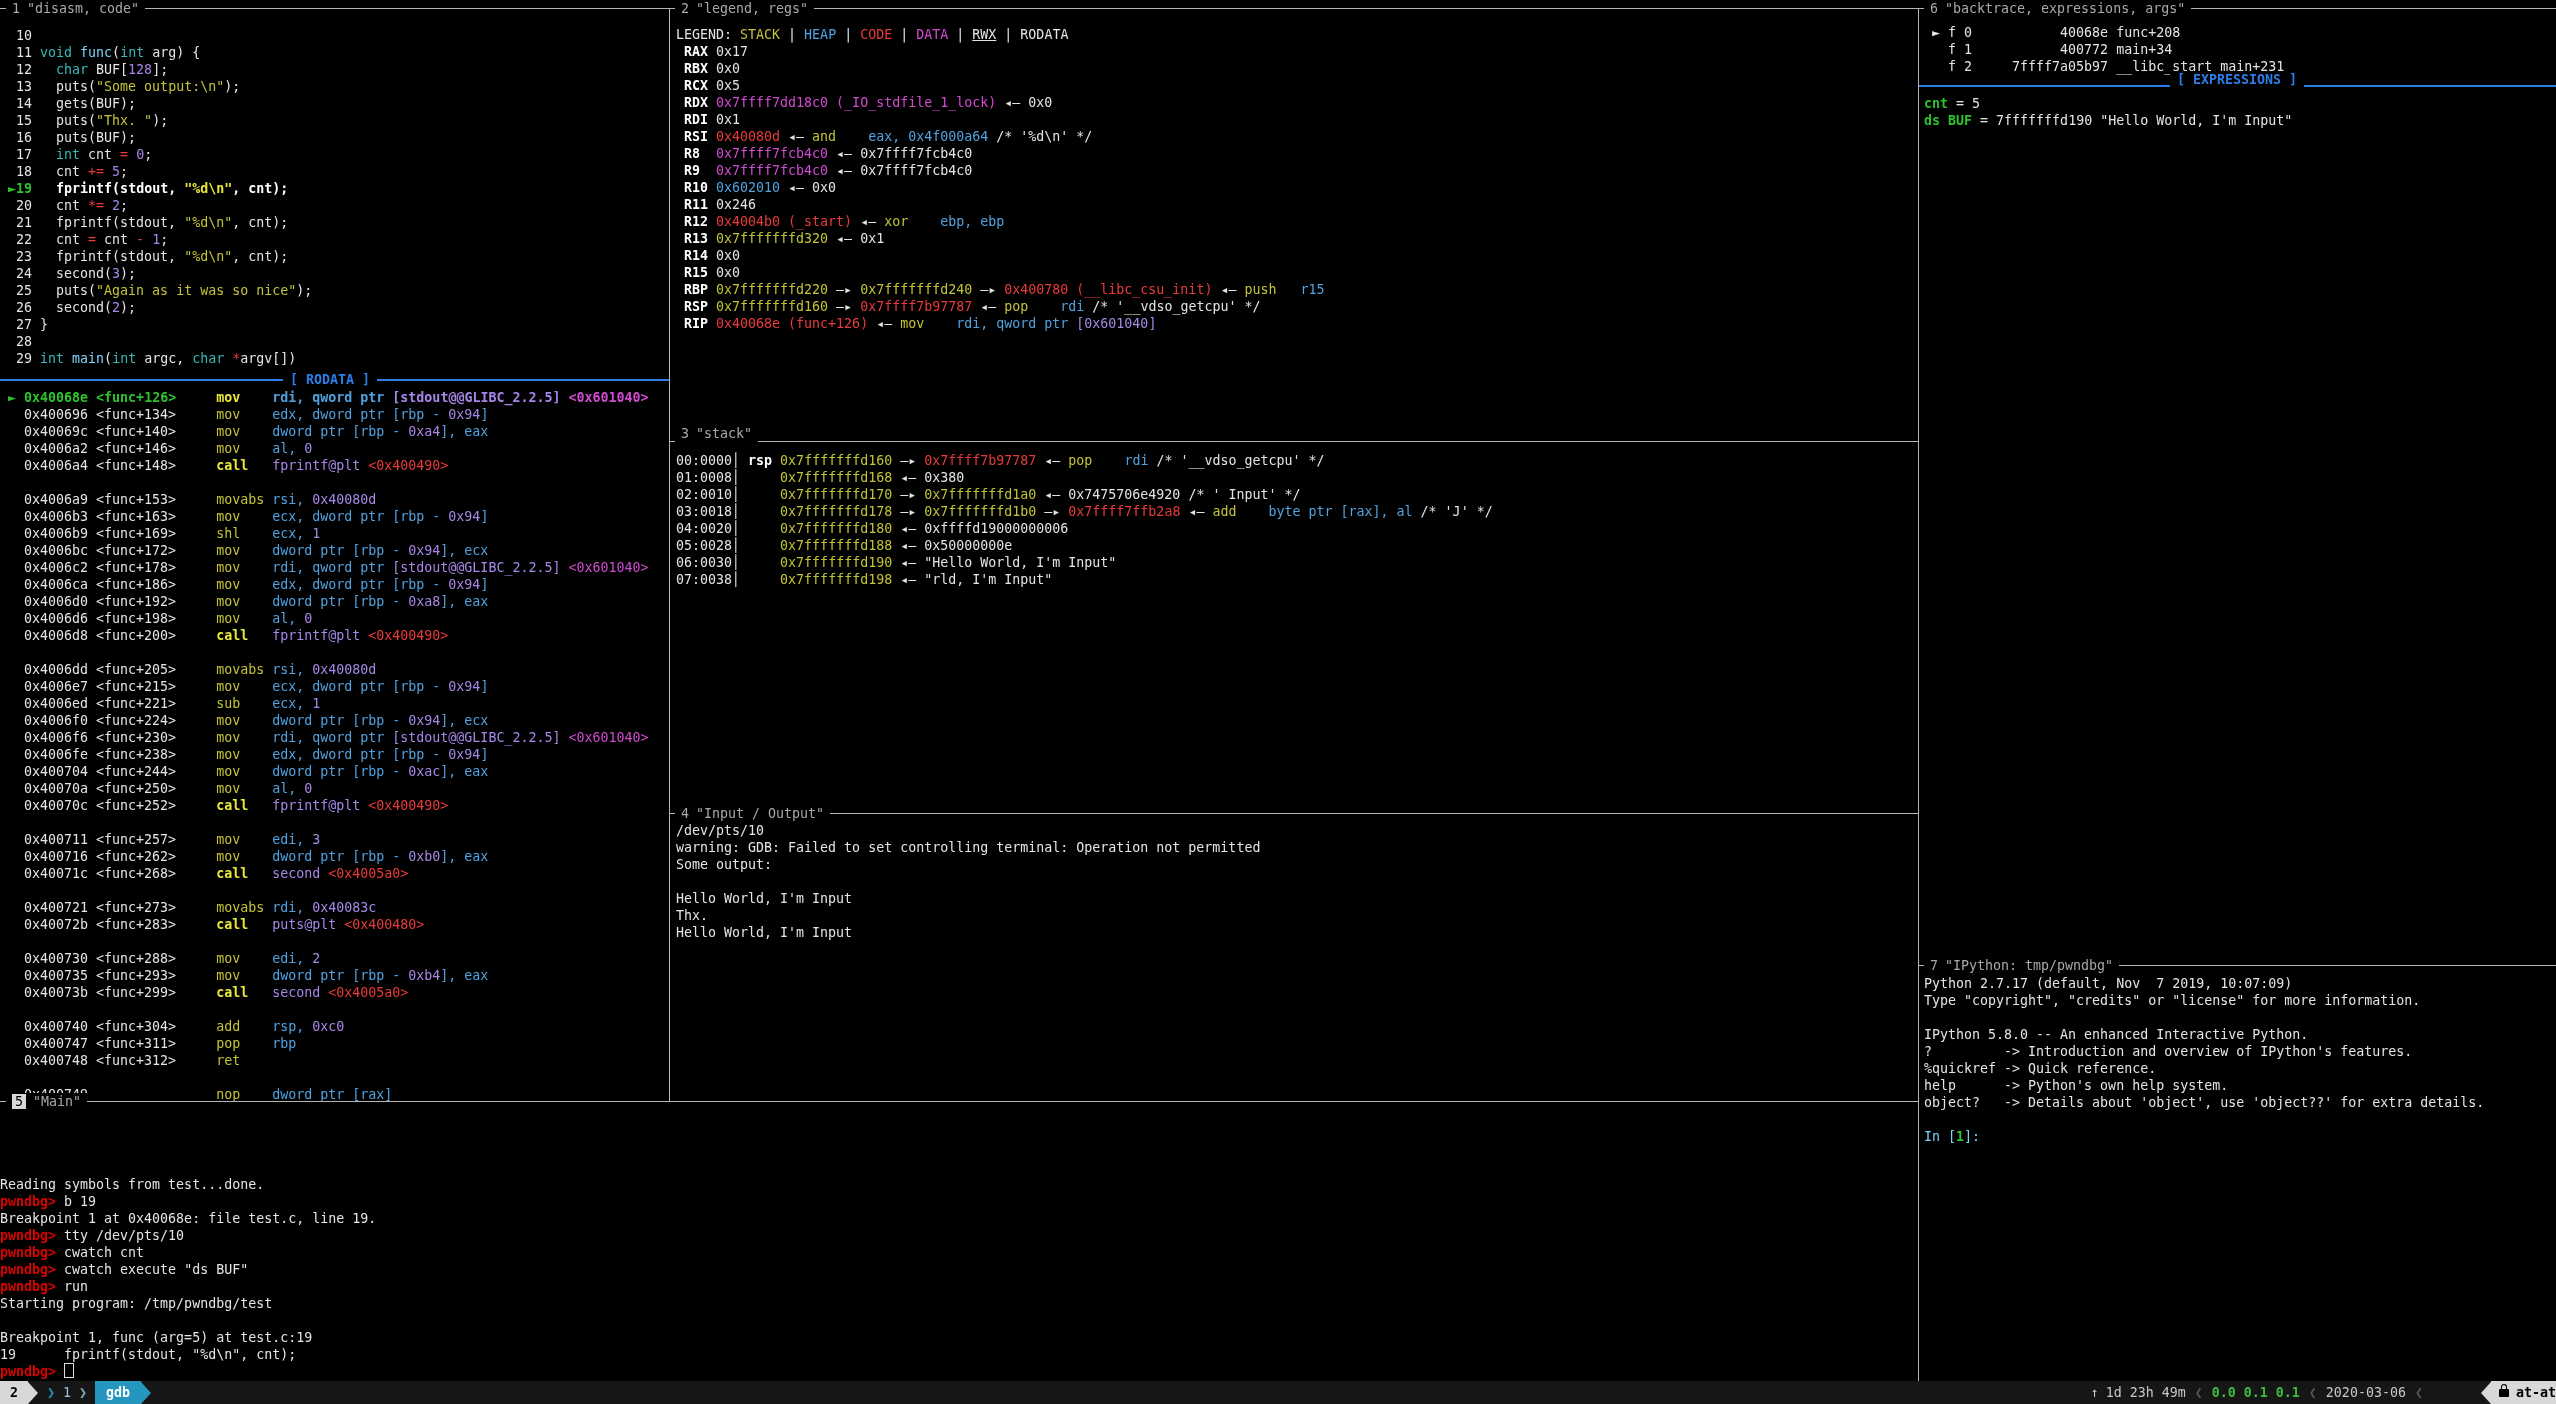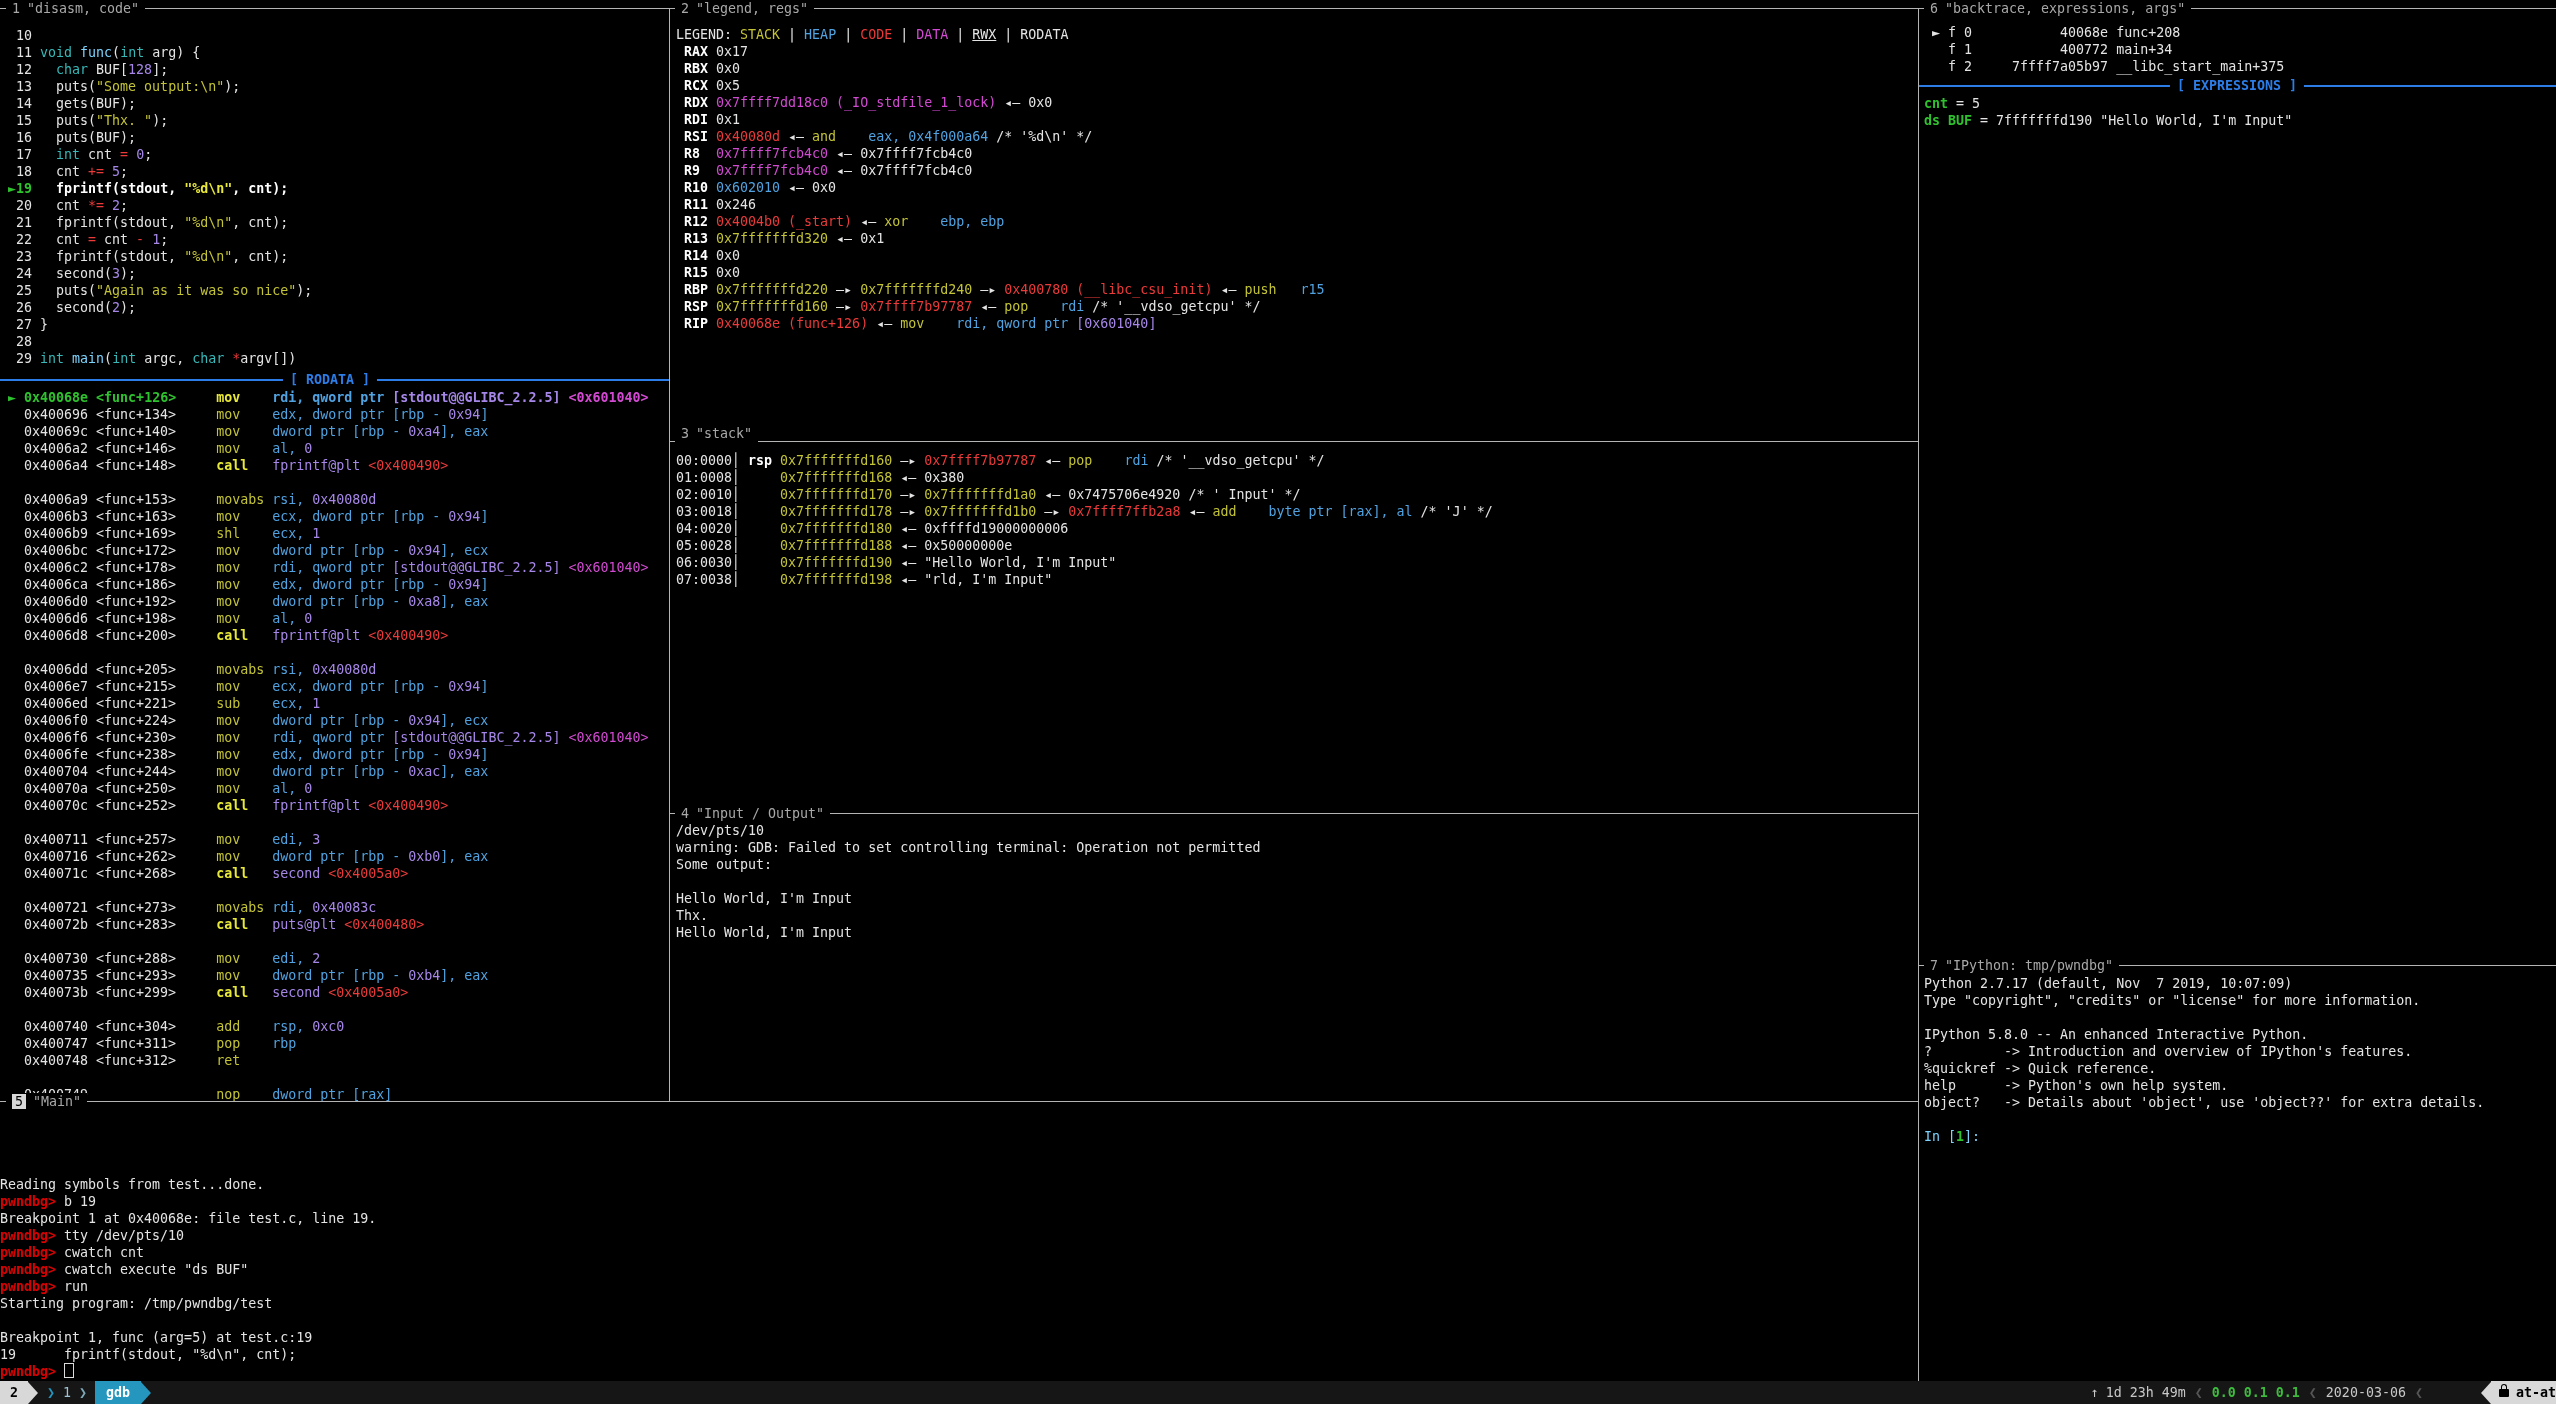--- a/index.html
+++ b/index.html
@@ -79,23 +79,23 @@
   <div>
     <div class="txt" style="left:676px;top:822px"><div class="tl"><span>/dev/pts/10</span></div><div class="tl"><span>warning: GDB: Failed to set controlling terminal: Operation not permitted</span></div><div class="tl"><span>Some output:</span></div><div class="tl">&nbsp;</div><div class="tl"><span>Hello World, I'm Input</span></div><div class="tl"><span>Thx. </span></div><div class="tl"><span>Hello World, I'm Input</span></div></div>
   </div>
 
   <div>
     <div class="txt" style="left:0;top:1176px"><div class="tl"><span>Reading symbols from test...done.</span></div><div class="tl"><span class="c-R">pwndbg&gt; </span><span>b 19</span></div><div class="tl"><span>Breakpoint 1 at 0x40068e: file test.c, line 19.</span></div><div class="tl"><span class="c-R">pwndbg&gt; </span><span>tty /dev/pts/10</span></div><div class="tl"><span class="c-R">pwndbg&gt; </span><span>cwatch cnt</span></div><div class="tl"><span class="c-R">pwndbg&gt; </span><span>cwatch execute "ds BUF"</span></div><div class="tl"><span class="c-R">pwndbg&gt; </span><span>run</span></div><div class="tl"><span>Starting program: /tmp/pwndbg/test</span></div><div class="tl">&nbsp;</div><div class="tl"><span>Breakpoint 1, func (arg=5) at test.c:19</span></div><div class="tl"><span>19      fprintf(stdout, "%d\n", cnt);</span></div></div>
     <div class="txt" style="left:0;top:1363px"><div class="tl"><span class="c-R">pwndbg&gt; </span><span class="cursor"></span></div></div>
   </div>
 
   <div>
-    <div class="txt" style="left:1924px;top:24px"><div class="tl"><span> ► f 0           40068e func+208</span></div><div class="tl"><span>   f 1           400772 main+34</span></div><div class="tl"><span>   f 2     7ffff7a05b97 __libc_start_main+375</span></div></div>
+    <div class="txt" style="left:1924px;top:24px"><div class="tl"><span> ► f 0           40068e func+208</span></div><div class="tl"><span>   f 1           400772 main+34</span></div><div class="tl"><span>   f 2     7ffff7a05b97 __libc_start_main+231</span></div></div>
     <div class="bsep-line" style="left:1919px;top:85px;width:637px"></div>
-    <div class="bsep-label" style="left:2237px;top:77px">[ EXPRESSIONS ]</div>
+    <div class="bsep-label" style="left:2237px;top:71px">[ EXPRESSIONS ]</div>
     <div class="txt" style="left:1924px;top:95px"><div class="tl"><span class="c-G">cnt</span><span> = 5</span></div><div class="tl"><span class="c-G">ds</span><span> </span><span class="c-G">BUF</span><span> = 7fffffffd190 "Hello World, I'm Input"</span></div></div>
   </div>
 
   <div>
     <div class="txt" style="left:1924px;top:975px"><div class="tl"><span>Python 2.7.17 (default, Nov  7 2019, 10:07:09)</span></div><div class="tl"><span>Type "copyright", "credits" or "license" for more information.</span></div><div class="tl">&nbsp;</div><div class="tl"><span>IPython 5.8.0 -- An enhanced Interactive Python.</span></div><div class="tl"><span>?         -&gt; Introduction and overview of IPython's features.</span></div><div class="tl"><span>%quickref -&gt; Quick reference.</span></div><div class="tl"><span>help      -&gt; Python's own help system.</span></div><div class="tl"><span>object?   -&gt; Details about 'object', use 'object??' for extra details.</span></div><div class="tl">&nbsp;</div><div class="tl"><span class="c-g">In [</span><span class="c-G">1</span><span class="c-g">]:</span></div></div>
   </div>
 
   <div class="hline" style="left:0;top:8px;width:669px"></div>
   <div class="hline" style="left:669px;top:8px;width:1249px"></div>
   <div class="hline" style="left:1918px;top:8px;width:638px"></div>

